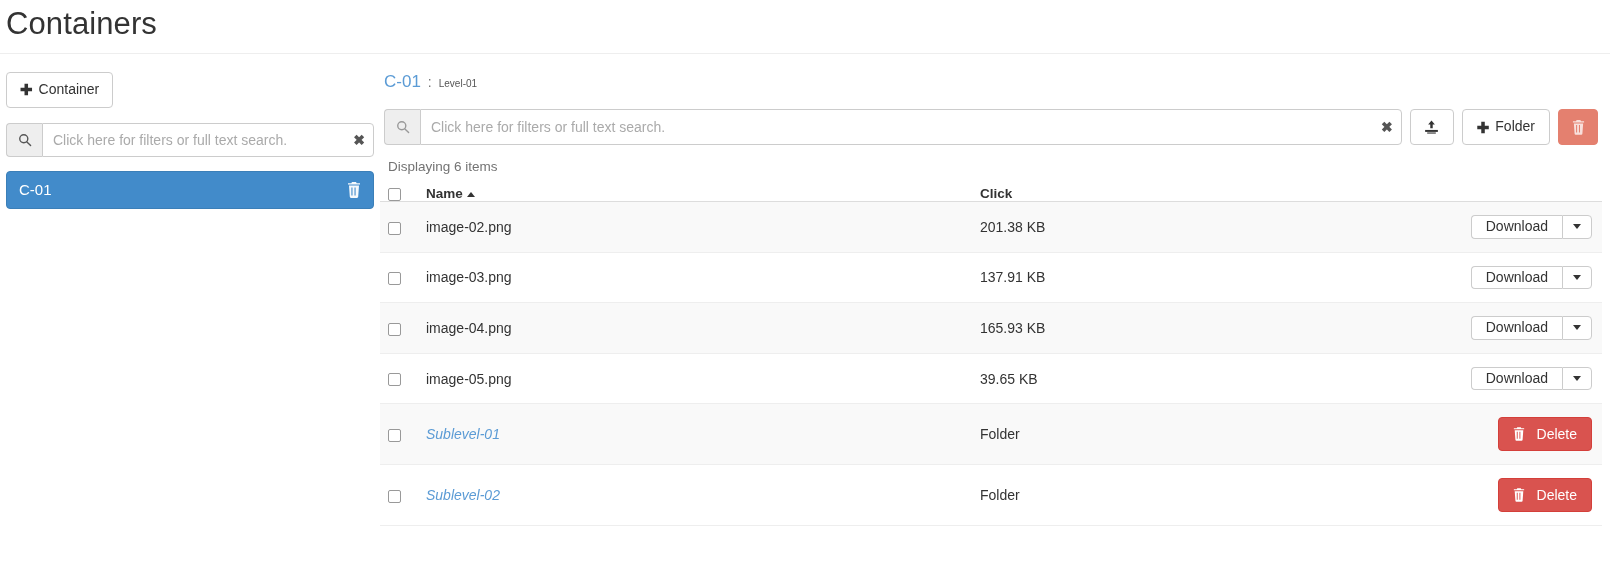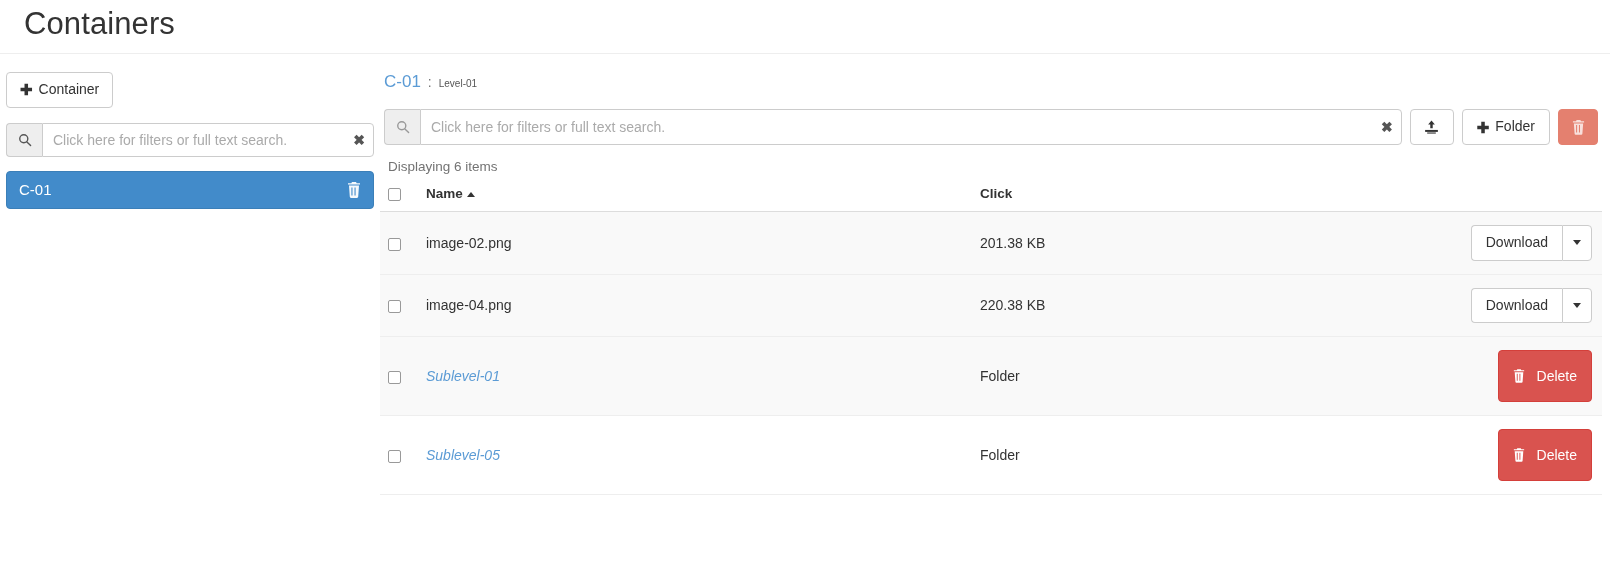--- a/index.html
+++ b/index.html
@@ -9,21 +9,20 @@
     background: #ffffff;
     font-family: "Liberation Sans", sans-serif;
     color: #333333;
     overflow: hidden;
   }
 
   
   .page-header {
     padding: 4px 0 0 6px;
     height: 48px;
-    margin-left: 18px;
   }
   .page-title {
     font-size: 31px;
     font-weight: 400;
     color: #333333;
     line-height: 40px;
     margin: 0;
     letter-spacing: 0.1px;
   }
   .header-rule {
@@ -219,21 +218,21 @@
   }
   table.file-table th,
   table.file-table td {
     text-align: left;
     vertical-align: middle;
     font-size: 14px;
     color: #333333;
   }
   table.file-table thead th {
     font-weight: bold;
-    padding: 4px 8px 10px 8px;
+    padding: 4px 8px 0 8px;
     border-bottom: 1px solid #dddddd;
     font-size: 13.5px;
   }
   .col-check { width: 38px; }
   .col-name  { width: auto; }
   .col-size  { width: 450px; }
   .col-act   { width: 180px; }
 
   table.file-table tbody tr { border-bottom: 1px solid #eeeeee; }
   table.file-table tbody tr.odd { background: #f9f9f9; }
@@ -271,42 +270,42 @@
     text-decoration: none;
     cursor: pointer;
     font-style: italic;
   }
 
   
   .btn-group { display: inline-flex; }
   .btn-group .btn-main {
     border-radius: 4px 0 0 4px;
     border-right: none;
-    padding: 7px 14px;
+    padding: 1px 14px;
   }
   .btn-group .btn-caret {
     border-radius: 0 4px 4px 0;
     width: 30px;
     padding: 0;
   }
   .caret-down {
     width: 0; height: 0;
     border-left: 4px solid transparent;
     border-right: 4px solid transparent;
     border-top: 5px solid #333333;
     display: inline-block;
   }
 
   .btn-delete {
     background: #d9534f;
     border: 1px solid #d43f3a;
     color: #ffffff;
     border-radius: 4px;
     font-size: 14px;
-    padding: 17px 14px;
+    padding: 8px 14px;
     display: inline-flex;
     align-items: center;
     gap: 12px;
     cursor: pointer;
   }
   .btn-delete .trash-icon { color: #ffffff; }
 
   .icon-svg { display: block; }
 </style>
 </head>
@@ -438,39 +437,73 @@
           <td class="cell-act">
             <span class="btn-group">
               <button class="btn btn-main">Download</button>
               <button class="btn btn-caret">
                 <span class="caret-down"></span>
               </button>
             </span>
           </td>
         </tr>
 
-
-        <tr class="odd">
-          <td>
-            <span class="cbx"></span>
-          </td>
-          <td>
-            <span>image-04.png</span>
-          </td>
-          <td>220.38 KB</td>
+        <tr>
+          <td>
+            <span class="cbx"></span>
+          </td>
+          <td>
+            <span>image-03.png</span>
+          </td>
+          <td>137.91 KB</td>
           <td class="cell-act">
             <span class="btn-group">
               <button class="btn btn-main">Download</button>
               <button class="btn btn-caret">
                 <span class="caret-down"></span>
               </button>
             </span>
           </td>
         </tr>
 
+        <tr class="odd">
+          <td>
+            <span class="cbx"></span>
+          </td>
+          <td>
+            <span>image-04.png</span>
+          </td>
+          <td>165.93 KB</td>
+          <td class="cell-act">
+            <span class="btn-group">
+              <button class="btn btn-main">Download</button>
+              <button class="btn btn-caret">
+                <span class="caret-down"></span>
+              </button>
+            </span>
+          </td>
+        </tr>
+
+        <tr>
+          <td>
+            <span class="cbx"></span>
+          </td>
+          <td>
+            <span>image-05.png</span>
+          </td>
+          <td>39.65 KB</td>
+          <td class="cell-act">
+            <span class="btn-group">
+              <button class="btn btn-main">Download</button>
+              <button class="btn btn-caret">
+                <span class="caret-down"></span>
+              </button>
+            </span>
+          </td>
+        </tr>
 
         <tr class="odd">
           <td>
             <span class="cbx"></span>
           </td>
           <td>
             <a class="name-link">Sublevel-01</a>
           </td>
           <td>Folder</td>
           <td class="cell-act">
@@ -484,21 +517,21 @@
               <span>Delete</span>
             </button>
           </td>
         </tr>
 
         <tr>
           <td>
             <span class="cbx"></span>
           </td>
           <td>
-            <a class="name-link">Sublevel-05</a>
+            <a class="name-link">Sublevel-02</a>
           </td>
           <td>Folder</td>
           <td class="cell-act">
             <button class="btn-delete">
               <span class="trash-icon">
                 <svg class="icon-svg" width="12" height="14" viewBox="0 0 14 16" fill="#ffffff">
                   <path d="M5 0h4l.7 1.2H13v1.4H1V1.2h3.3L5 0z"></path>
                   <path d="M2 3.6h10l-.8 11.2a1.2 1.2 0 0 1-1.2 1.1H4a1.2 1.2 0 0 1-1.2-1.1L2 3.6zm2.4 1.8v8h1.1v-8H4.4zm3.1 0v8h1.1v-8H7.5z"></path>
                 </svg>
               </span>

